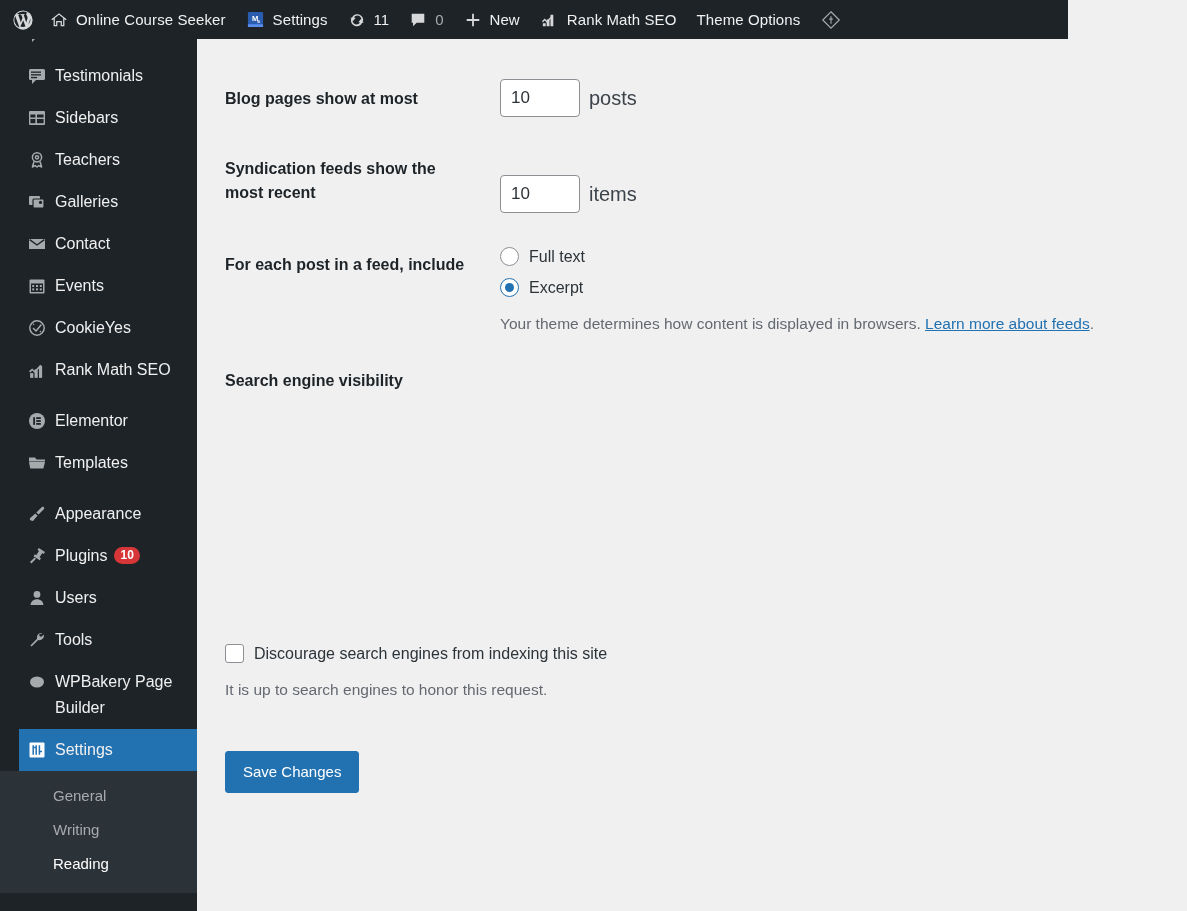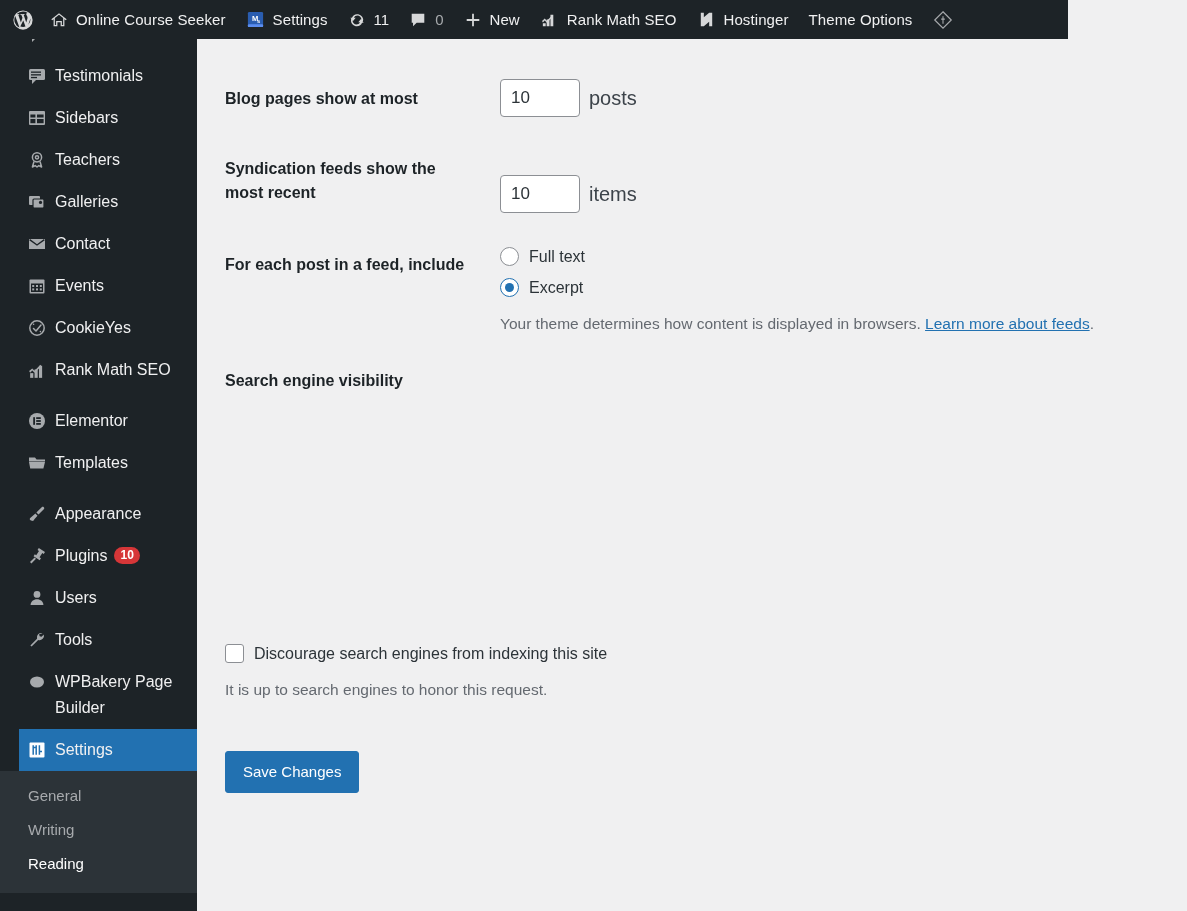--- a/index.html
+++ b/index.html
@@ -101,21 +101,21 @@
     font-weight: 600;
   }
 
   
   #submenu {
     background: #2c3338;
     padding: 8px 0 12px 0;
   }
   .submenu-item {
     display: block;
-    padding: 6px 0 6px 28px;
+    padding: 6px 0 6px 53px;
     font-size: 15px;
     line-height: 22px;
     color: #a7aaad;
     cursor: pointer;
   }
   .submenu-item.current { color: #ffffff; font-weight: 400; }
 
   
   #main {
     position: absolute; top: 39px; left: 197px;
@@ -289,28 +289,20 @@
   <div class="ab-item">
     <span class="ab-icon">
       <svg width="19" height="19" viewBox="0 0 20 20" fill="#d7d8d9">
           <path d="M3 14h3v3H3zm4-4h3v7H7zm4-5h3v12h-3z"></path>
           <path d="M2.2 11.5 5 9l2.2 2.2L12.5 6l1 1.2-6.3 6.1-2.2-2.2-2 2z" opacity=".95"></path>
         </svg>
     </span>
     <span class="ab-label">Rank Math SEO</span>
   </div>
 
-  <div class="ab-item">
-    <span class="ab-icon">
-      <svg width="19" height="19" viewBox="0 0 20 20" fill="#d7d8d9">
-          <path d="M4 3h3.2v4.6L12.8 3H16v14h-3.2v-4.6L7.2 17H4z"></path>
-        </svg>
-    </span>
-    <span class="ab-label">Hostinger</span>
-  </div>
 
   <div class="ab-item">
     <span class="ab-label">Theme Options</span>
   </div>
 
   <div class="ab-item">
     <span class="ab-icon">
       <svg width="22" height="22" viewBox="0 0 24 24" fill="none" stroke="#a7aaad" stroke-width="1.3">
           <path d="M12 3 21 12l-9 9-9-9z"></path>
           <path d="M12 8v8M10 11h4" stroke-width="1.2"></path>

